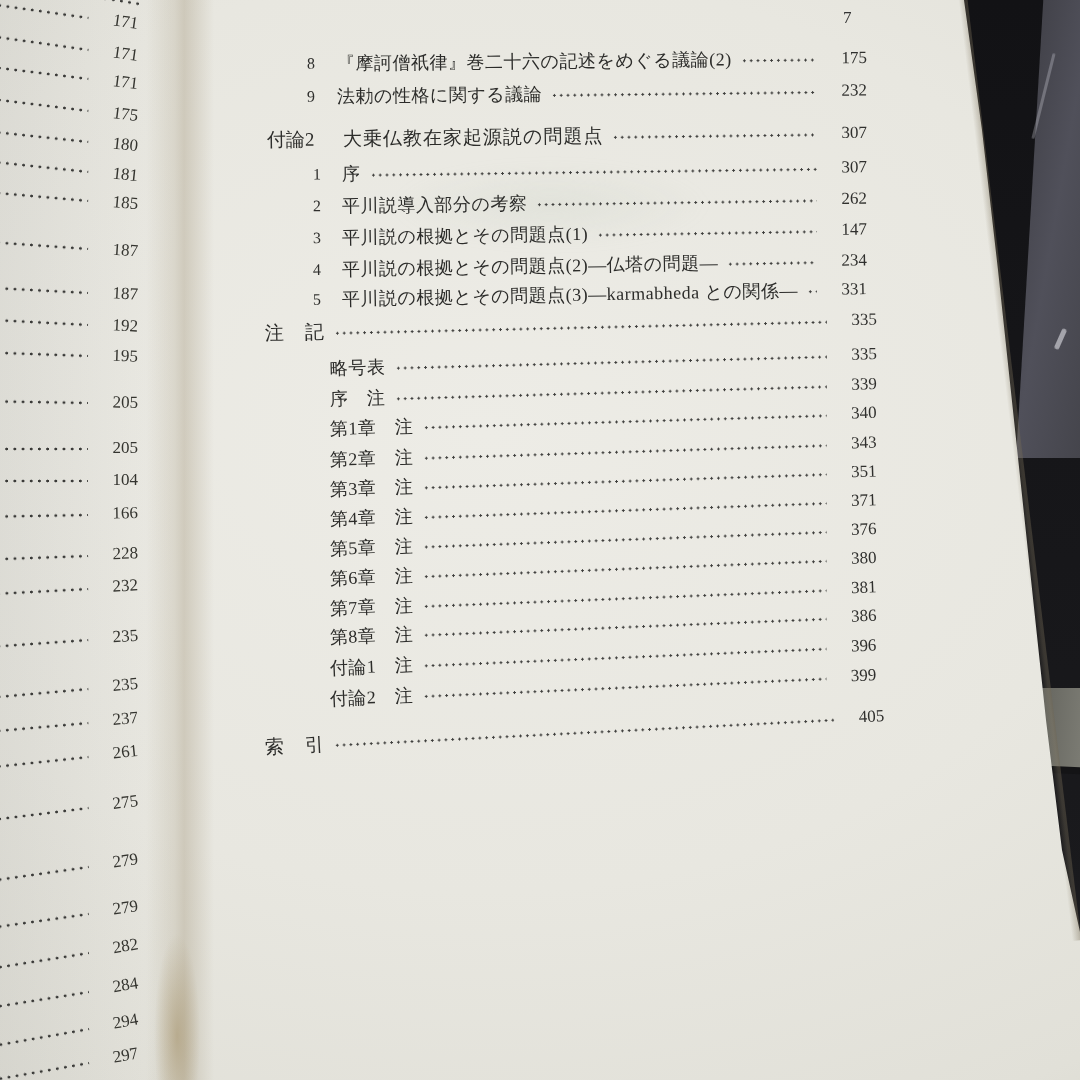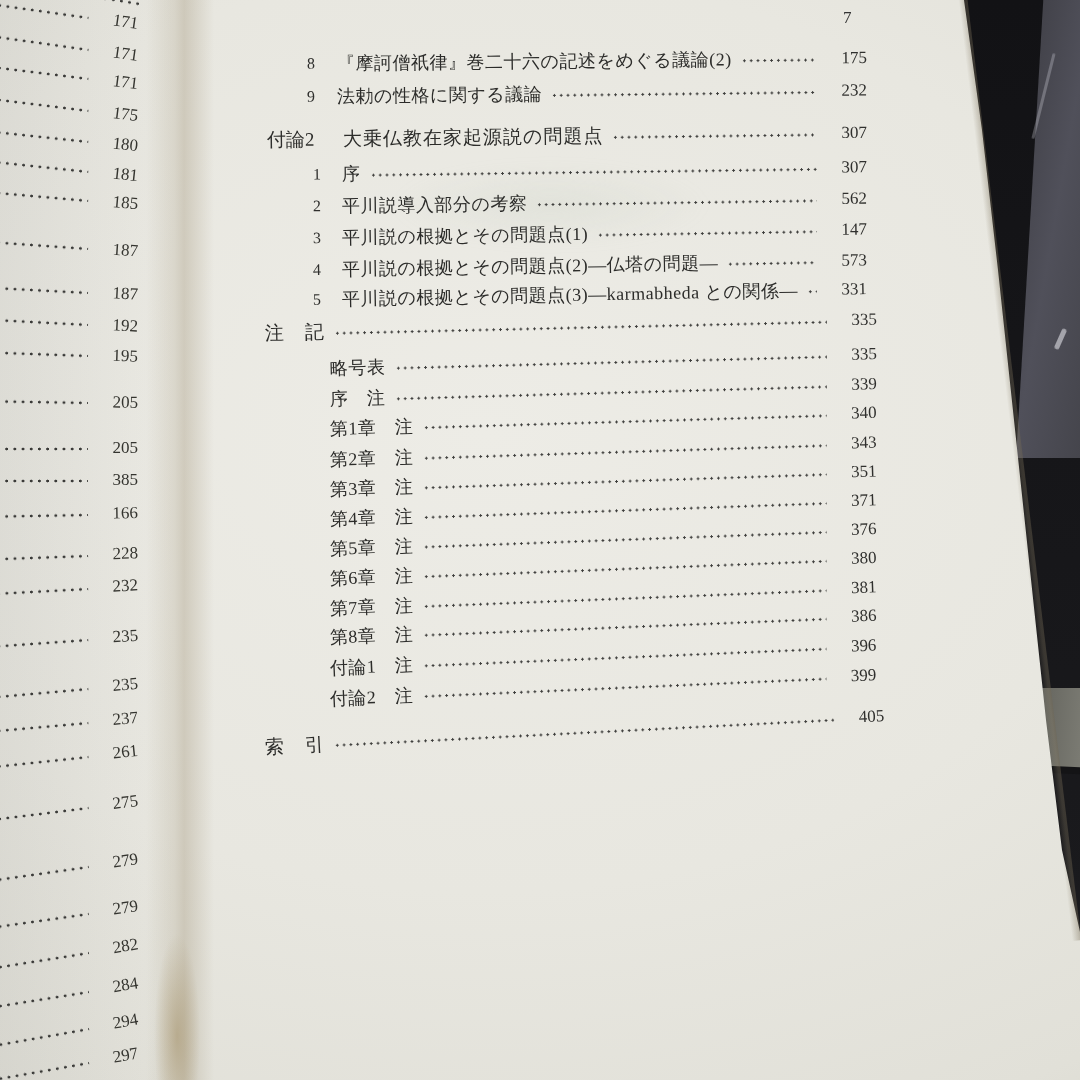--- a/index.html
+++ b/index.html
@@ -138,21 +138,21 @@
   <div class="lrow" style="top:391px;transform:rotate(1deg)">
       <span class="llead"></span>
       <span class="lpg">205</span>
     </div>
   <div class="lrow" style="top:436px;transform:rotate(0deg)">
       <span class="llead"></span>
       <span class="lpg">205</span>
     </div>
   <div class="lrow" style="top:468px;transform:rotate(0deg)">
       <span class="llead"></span>
-      <span class="lpg">385</span>
+      <span class="lpg">104</span>
     </div>
   <div class="lrow" style="top:501px;transform:rotate(-1deg)">
       <span class="llead"></span>
       <span class="lpg">166</span>
     </div>
   <div class="lrow" style="top:541px;transform:rotate(-2deg)">
       <span class="llead"></span>
       <span class="lpg">228</span>
     </div>
   <div class="lrow" style="top:573px;transform:rotate(-3deg)">
@@ -233,33 +233,33 @@
   <div class="mrow ind-b" style="top:163px;width:672px;transform:rotate(-0.75deg)">
     <span class="no">1</span>
     <span class="ttl">序</span>
     <span class="lead"></span>
     <span class="pg">307</span>
   </div>
   <div class="mrow ind-b" style="top:195px;width:672px;transform:rotate(-0.8deg)">
     <span class="no">2</span>
     <span class="ttl">平川説導入部分の考察</span>
     <span class="lead"></span>
-    <span class="pg">562</span>
+    <span class="pg">262</span>
   </div>
   <div class="mrow ind-b" style="top:227px;width:672px;transform:rotate(-0.9deg)">
     <span class="no">3</span>
     <span class="ttl">平川説の根拠とその問題点(1)</span>
     <span class="lead"></span>
     <span class="pg">147</span>
   </div>
   <div class="mrow ind-b" style="top:259px;width:672px;transform:rotate(-1.0deg)">
     <span class="no">4</span>
     <span class="ttl">平川説の根拠とその問題点(2)—仏塔の問題—</span>
     <span class="lead"></span>
-    <span class="pg">573</span>
+    <span class="pg">234</span>
   </div>
   <div class="mrow ind-b" style="top:289px;width:672px;transform:rotate(-1.1deg)">
     <span class="no">5</span>
     <span class="ttl">平川説の根拠とその問題点(3)—karmabheda との関係—</span>
     <span class="lead"></span>
     <span class="pg">331</span>
   </div>
   <div class="mrow sect" style="top:322px;width:682px;transform:rotate(-1.3deg)">
     <span class="ttl">注　記</span>
     <span class="lead"></span>

